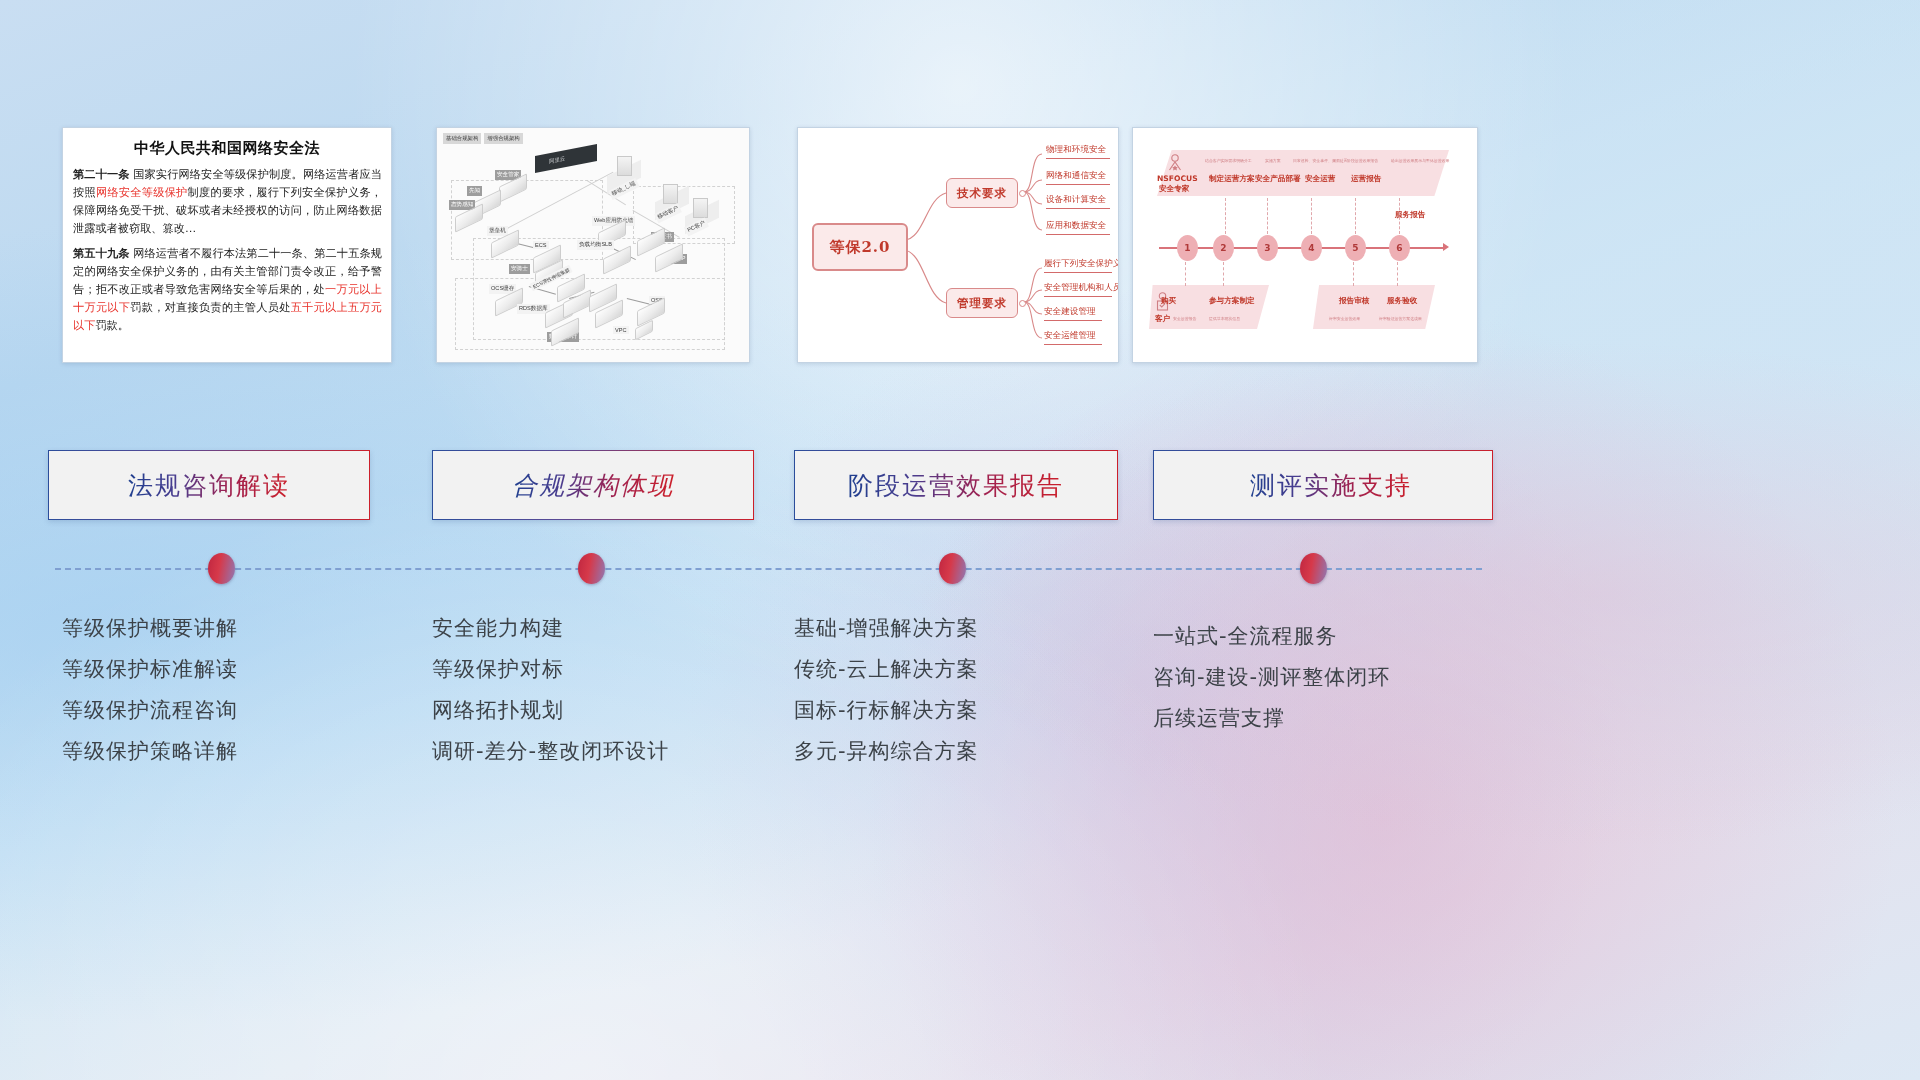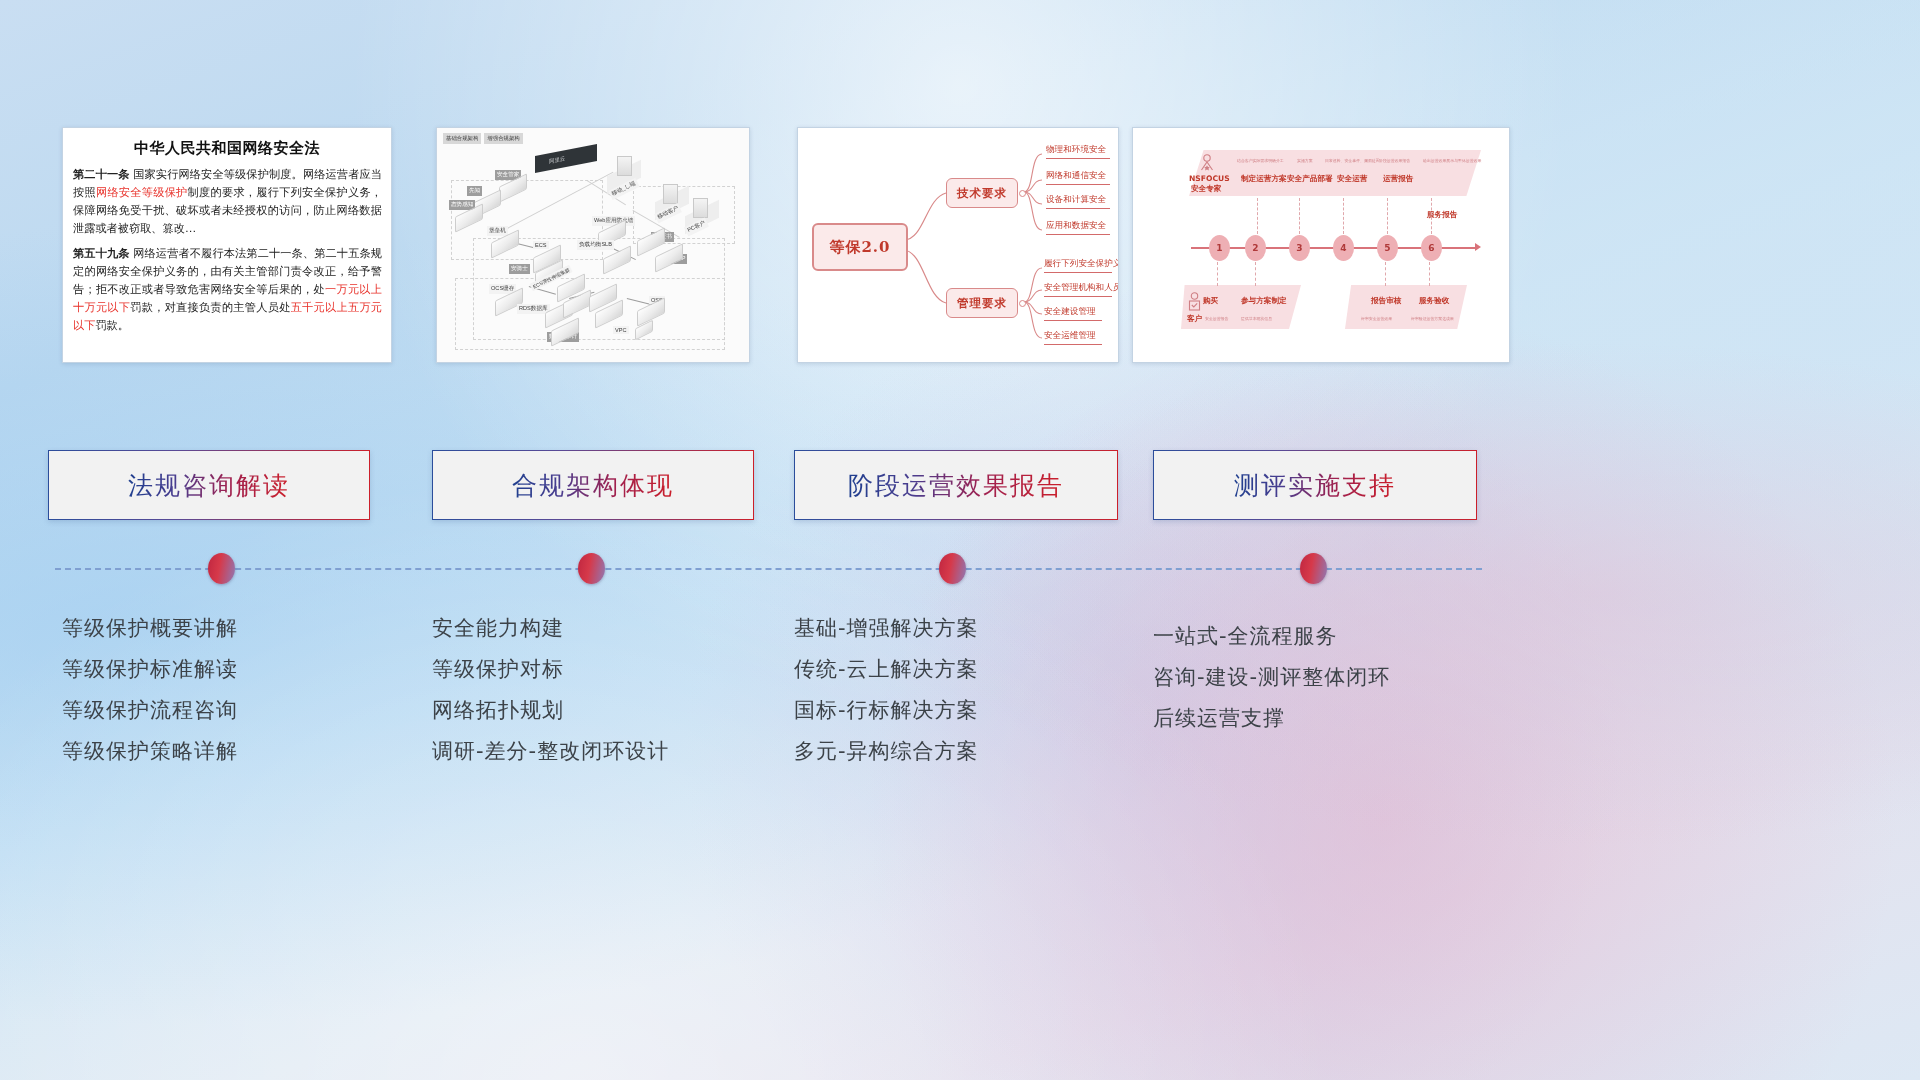--- a/index.html
+++ b/index.html
@@ -24,21 +24,21 @@
       radial-gradient(ellipse at 83% 55%, rgba(222,185,210,.40) 0%, rgba(222,185,210,0) 30%);
   }
   .wrap{position:absolute;inset:0;}
 
   
   .card{position:absolute;background:#fff;border:1px solid #c3d3e3;
         box-shadow:0 1px 4px rgba(60,90,130,.18);overflow:hidden;}
   .c1{left:62px;top:127px;width:328px;height:234px;}
   .c2{left:436px;top:127px;width:312px;height:234px;}
   .c3{left:797px;top:127px;width:320px;height:234px;}
-  .c4{left:1132px;top:127px;width:344px;height:234px;padding-left:32px;}
+  .c4{left:1132px;top:127px;width:344px;height:234px;}
 
   
   .lawtitle{font-family:"DejaVu Sans",sans-serif;font-weight:bold;font-size:15px;color:#111;
     text-align:center;margin:11px 0 8px;letter-spacing:.5px;}
   .lawbody{font-size:11.2px;color:#222;line-height:1.62;padding:0 9px 0 10px;
     font-family:"DejaVu Sans",sans-serif;text-align:justify;}
   .lawbody p{margin:0 0 6px;}
   .lawbody b{font-weight:bold;}
   .red{color:#e8312a;}
 
@@ -103,23 +103,23 @@
   
   .labelbox{position:absolute;top:450px;height:68px;background:#f2f2f2;
      border:1.4px solid;border-image:linear-gradient(90deg,#2b4d9b 0%,#5a4a96 40%,#cc1f2a 100%) 1;
      display:flex;align-items:center;justify-content:center;
      box-shadow:0 2px 5px rgba(70,100,150,.22);}
   .labelbox span{font-size:25px;font-weight:500;letter-spacing:2px;
      font-family:"DejaVu Sans",sans-serif;
      background:linear-gradient(90deg,#1f3f8f 0%,#4a3d8f 30%,#9e2150 62%,#cc1f2a 100%);
      -webkit-background-clip:text;background-clip:text;color:transparent;}
   .lb1{left:48px;width:320px;}
-  .lb2{left:432px;width:320px;}
+  .lb2{left:432px;width:320px;font-style:italic;}
   .lb3{left:794px;width:322px;}
-  .lb4{left:1153px;width:322px;}
+  .lb4{left:1153px;width:322px;padding-left:16px;}
 
   
   .tline{position:absolute;left:55px;top:568px;width:1427px;height:0;
      border-top:2px dashed #7f9fd1;}
   .tdot{position:absolute;top:553px;width:27px;height:31px;border-radius:50%;
      background:linear-gradient(100deg,#c02640 0%,#d6394a 42%,#8f79b5 100%);
      box-shadow:0 1px 3px rgba(60,40,90,.35);}
 
   
   .col{position:absolute;top:608px;text-align:left;color:#3c4248;
@@ -353,21 +353,21 @@
       <div class="vdash" style="left:220px;top:134px;height:24px;"></div>
       <div class="vdash" style="left:264px;top:134px;height:24px;"></div>
 
       <svg style="position:absolute;left:22px;top:164px;" width="15" height="22">
         <circle cx="7.5" cy="4" r="3.2" fill="none" stroke="#cf7f84" stroke-width="1.1"></circle>
         <rect x="2.5" y="9" width="10" height="9" fill="none" stroke="#cf7f84" stroke-width="1.1"></rect>
         <path d="M4.8,13 l2,2 l3.4,-3.6" fill="none" stroke="#cf7f84" stroke-width="1.1"></path>
       </svg>
       <div class="tlname" style="left:22px;top:186px;">客户</div>
 
-      <div class="tlname" style="left:38px;top:168px;">购买</div>
+      <div class="tlname" style="left:28px;top:168px;">购买</div>
       <div class="tlsub" style="left:40px;top:188px;">安全运营报告</div>
       <div class="tlname" style="left:76px;top:168px;">参与方案制定</div>
       <div class="tlsub" style="left:76px;top:188px;">提供基本现状信息</div>
       <div class="tlname" style="left:206px;top:168px;">报告审核</div>
       <div class="tlsub" style="left:196px;top:188px;">评审安全运营效果</div>
       <div class="tlname" style="left:254px;top:168px;">服务验收</div>
       <div class="tlsub" style="left:246px;top:188px;">评审验证运营方案达成果</div>
     </div>
   </div>
 

